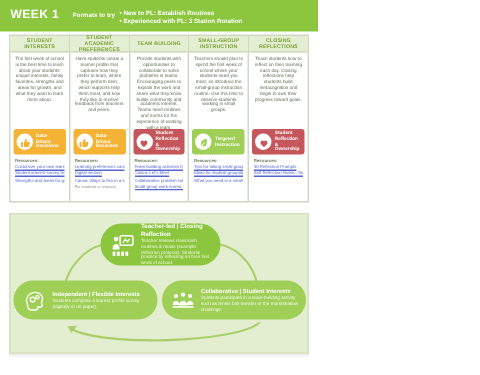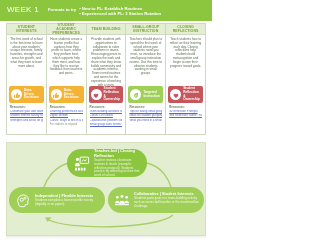--- a/index.html
+++ b/index.html
@@ -10,21 +10,21 @@
     -webkit-font-smoothing:none;
   }
   #page{position:relative;width:212px;height:250px;background:#fff;}
 
   
   .header{
     position:absolute;left:0;top:0;width:212px;height:21px;
     background:#8cc63e;display:flex;align-items:flex-start;
   }
   .week{
-    color:#ffffff;font-weight:normal;font-size:8px;letter-spacing:.3px;
+    color:#ffffff;font-weight:bold;font-size:8px;letter-spacing:.3px;
     margin:5px 0 13px 7px;white-space:nowrap;
   }
   .fmt-label{
     color:#ffffff;font-weight:bold;font-size:4.2px;
     margin:6.5px 0 0 9px;white-space:nowrap;
   }
   .fmt-list{margin:5.5px 0 0 3px;}
   .fmt-item{
     color:#ffffff;font-weight:bold;font-size:4.2px;
     line-height:5.4px;white-space:nowrap;

